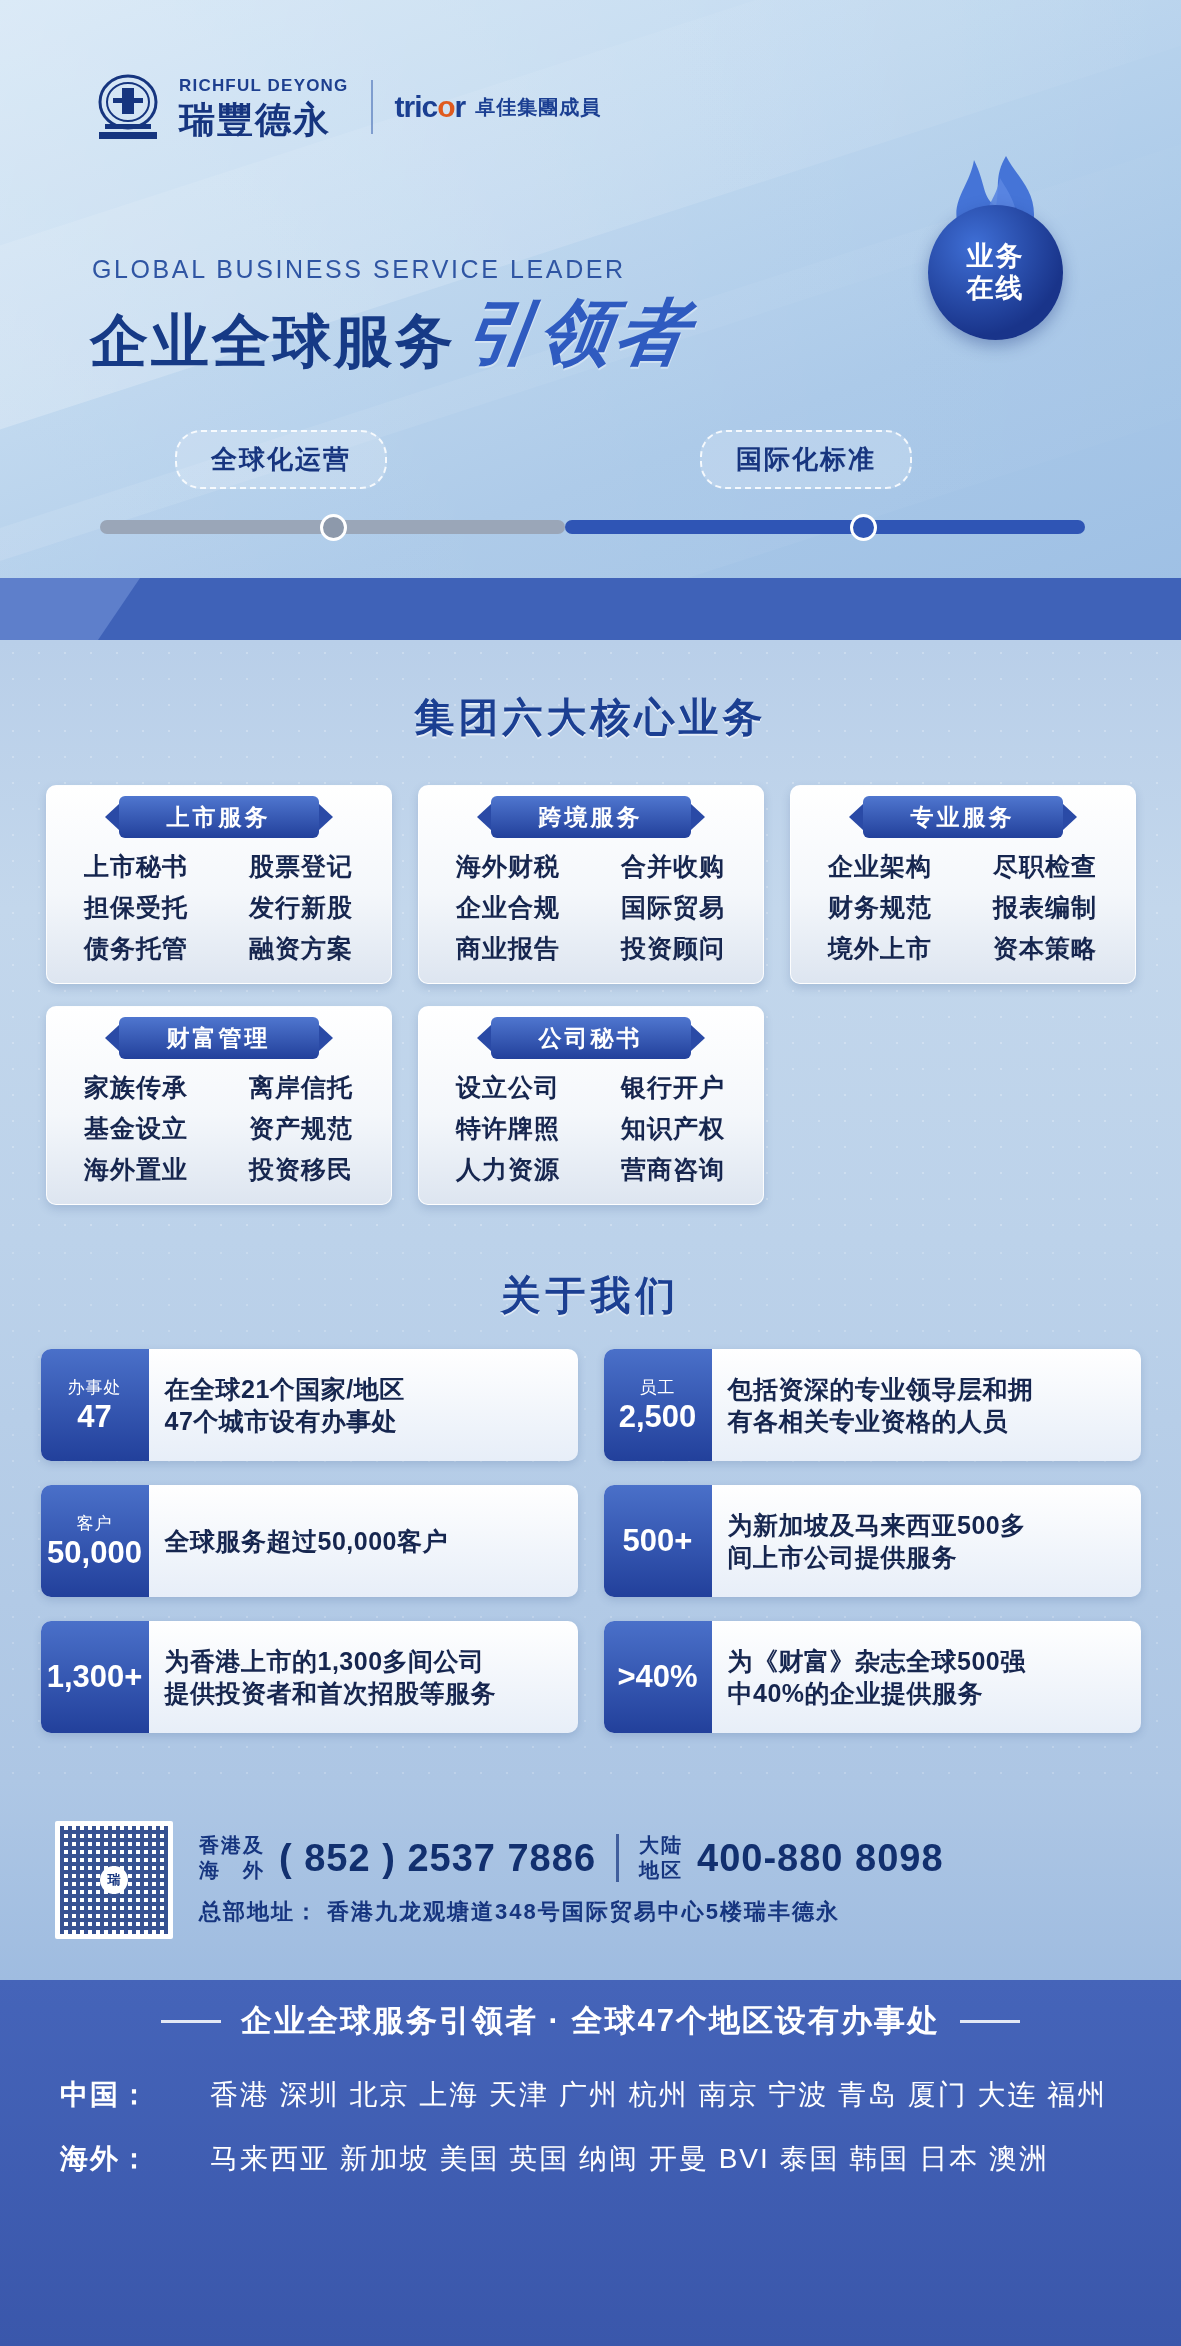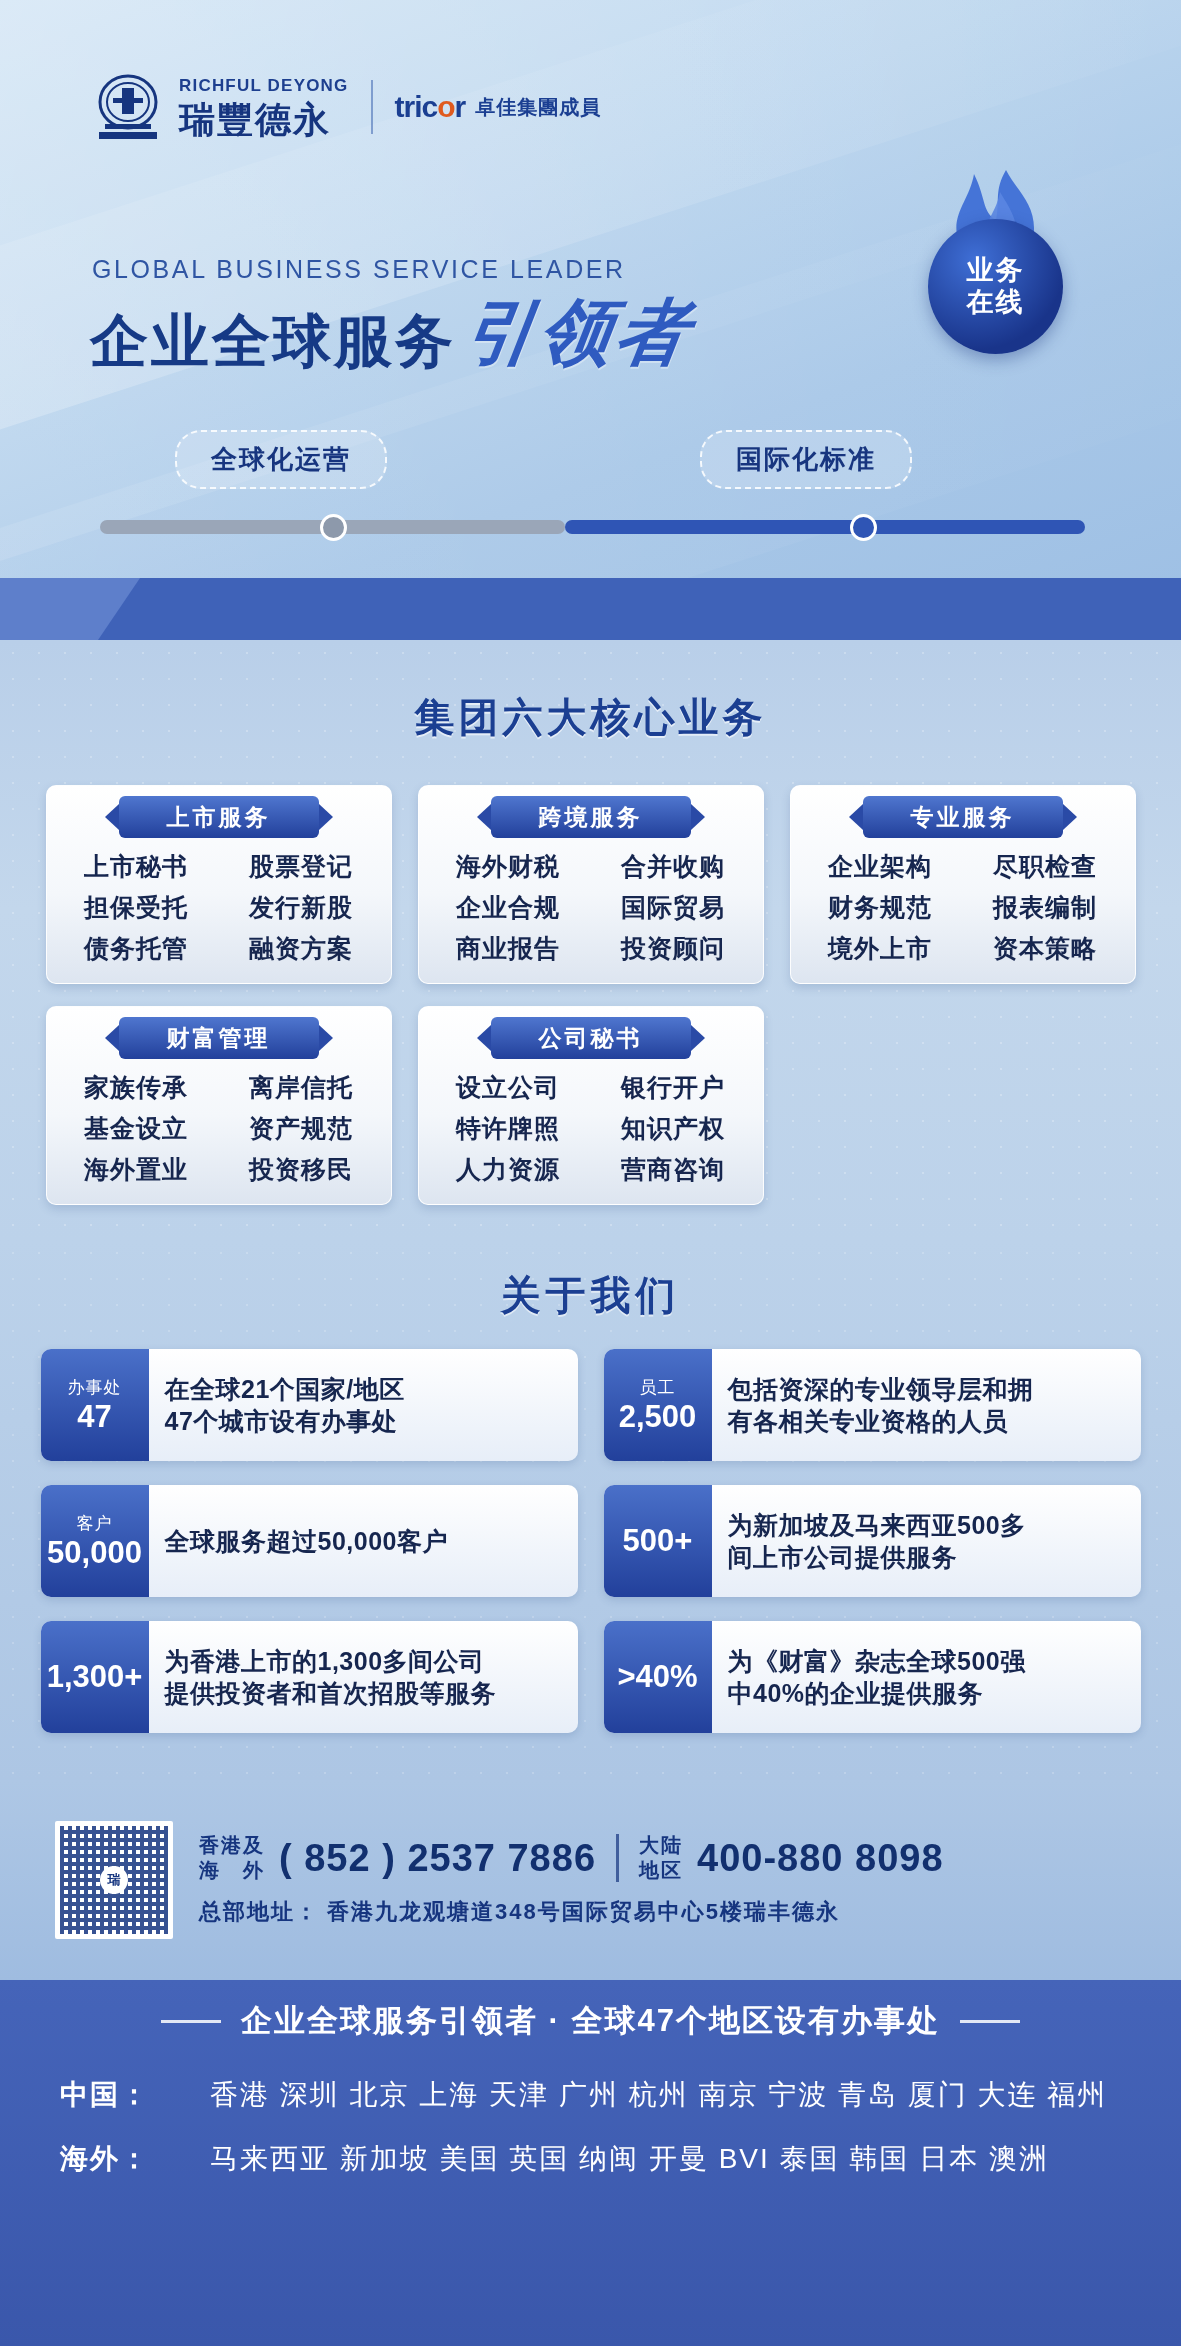--- a/index.html
+++ b/index.html
@@ -49,21 +49,21 @@
   }
   .headline .h1 {
     font-size:58px; font-weight:bold; color:#163a86; letter-spacing:3px;
   }
   .headline .h2 {
     font-size:72px; font-weight:bold; color:#2f5bc0; letter-spacing:4px;
     font-family:"DejaVu Serif", serif; font-style:italic;
     transform: skewX(-8deg);
     text-shadow: 1px 2px 0 rgba(255,255,255,.35);
   }
-  .flame-badge { position:absolute; top:164px; right:105px; width:160px; height:190px; }
+  .flame-badge { position:absolute; top:150px; right:105px; width:160px; height:190px; }
   .flame-badge .circle {
     position:absolute; bottom:0; left:12px; width:135px; height:135px; border-radius:50%;
     background: radial-gradient(circle at 35% 30%, #3f6fd6, #19348a 70%);
     display:flex; align-items:center; justify-content:center; flex-direction:column;
     color:#fff; font-weight:bold; font-size:27px; line-height:1.18; letter-spacing:2px;
     box-shadow:0 6px 16px rgba(20,45,120,.35);
   }
   .flame-badge svg { position:absolute; top:0; left:18px; }
 
   .pills { position:absolute; top:430px; left:0; width:100%; }

